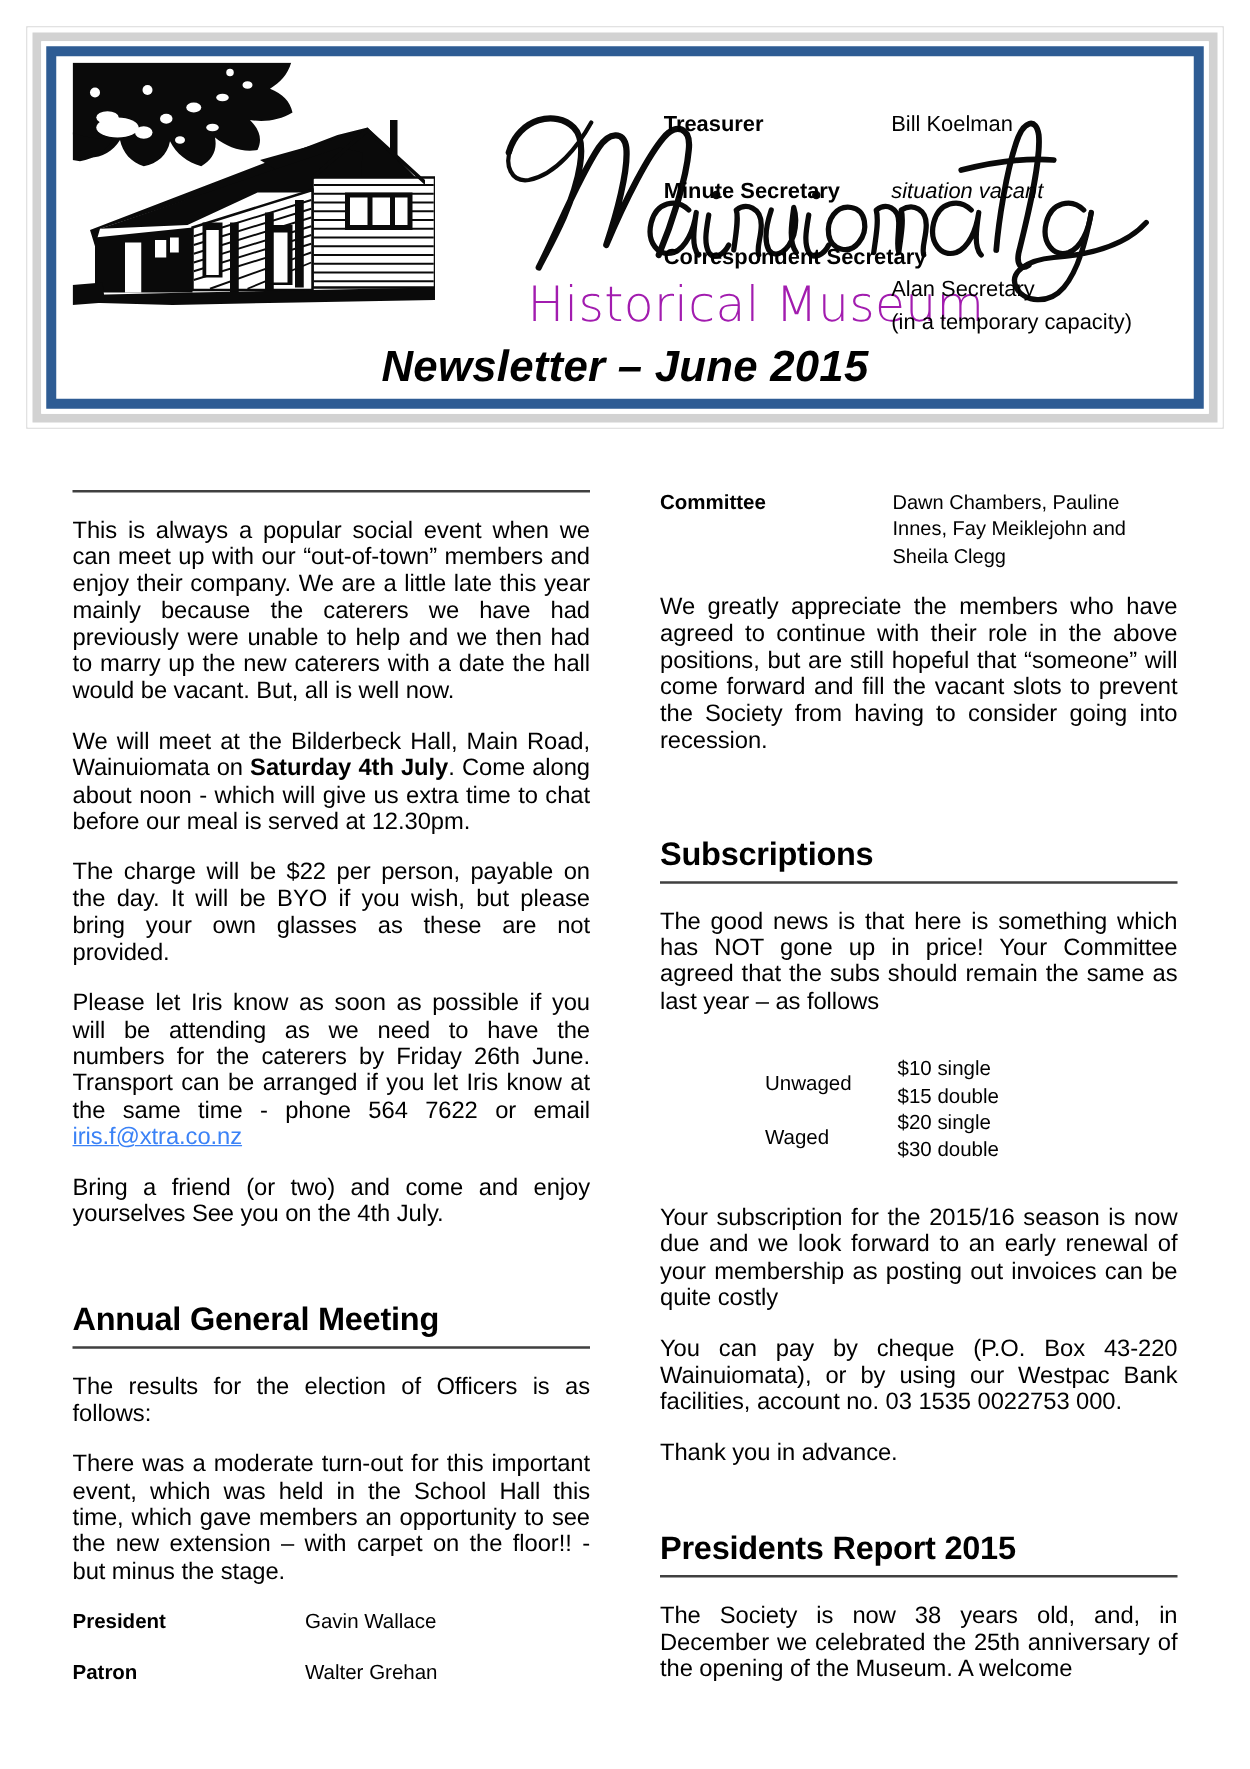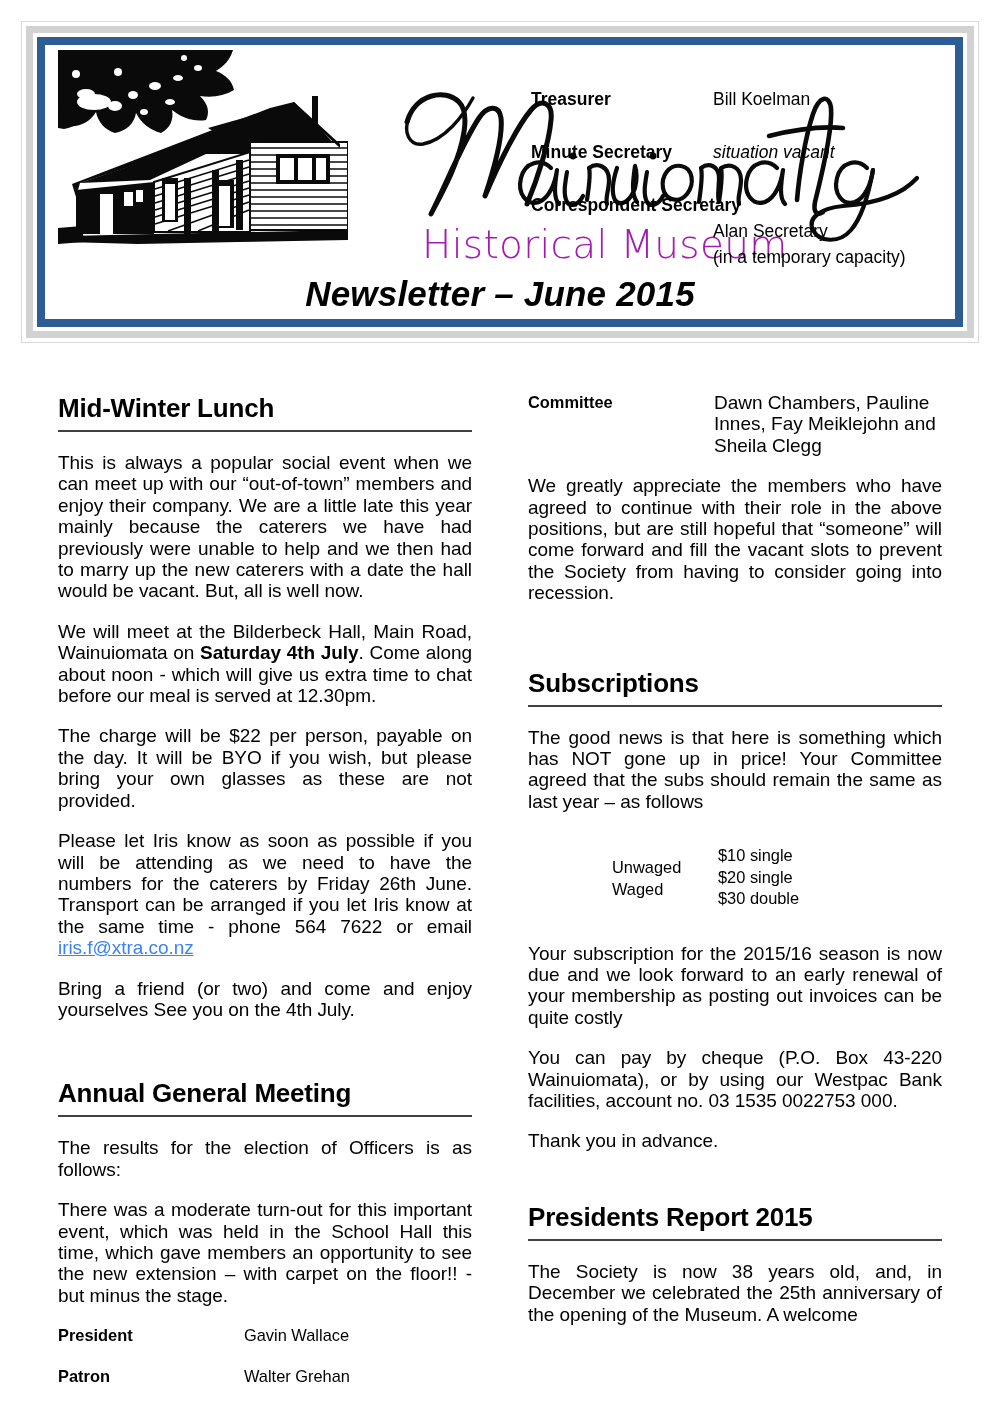--- a/index.html
+++ b/index.html
@@ -203,21 +203,21 @@
     margin-bottom: 19px;
   }
   .comm-block .nm {
     position: absolute; left: 0; top: 0;
     font-weight: bold;
     font-size: 16.4px;
     line-height: 21.4px;
   }
   .comm-block .pp {
     margin-left: 186px;
-    font-size: 19px;
+    font-size: 16px;
     line-height: 21.4px;
     width: 228px;
   }
 
   
   .rates {
     margin: 0 0 19px 0;
     padding-left: 56px;
     font-size: 16.4px;
     line-height: 21.4px;
@@ -380,21 +380,20 @@
         <span class="sub" style="top:52px;">(in a temporary capacity)</span>
       </div>
     </div>
 
     <div class="newsletter-title">Newsletter – June 2015</div>
   </div>
 </div>
 
 <div class="col col-left">
 
-  <h2 class="section">Mid-Winter Lunch</h2>
   <div class="rule"></div>
 
   <p class="body">This is always a popular social event when we can meet up with our “out-of-town” members and enjoy their company.    We are a little late this year mainly because the caterers we have had previously were unable to help and we then had to marry up the new caterers with a date the hall would be vacant.   But, all is well now.</p>
 
   <p class="body"><span>We will meet at the Bilderbeck Hall, Main Road, Wainuiomata on </span><b>Saturday 4th July</b><span>.  Come along about noon - which will give us extra time to chat before our meal is served at 12.30pm.</span></p>
 
   <p class="body">The charge will be $22 per person, payable on the day.   It will be BYO if you wish, but please bring your own glasses as these are not provided.</p>
 
   <p class="body"><span>Please let Iris know as soon as possible if you will be attending as we need to have the numbers for the caterers by Friday 26th June.  Transport can be arranged if you let Iris know at the same time - phone 564 7622 or email </span><a class="mail" href="#">iris.f@xtra.co.nz</a></p>
 
@@ -437,20 +436,24 @@
   <p class="body">The good news is that here is something which has NOT gone up in price!   Your Committee agreed that the subs should remain the same as last year – as follows</p>
 
   <div class="spacer-sm"></div>
 
   <div class="rates">
     <div class="rate-row">
       <span class="lbl">Unwaged</span>
       <span class="amt">$10 single</span>
     </div>
     <div class="rate-row">
+      <span class="lbl"></span>
+      <span class="amt">$15 double</span>
+    </div>
+    <div class="rate-row">
       <span class="lbl">Waged</span>
       <span class="amt">$20 single</span>
     </div>
     <div class="rate-row">
       <span class="lbl"></span>
       <span class="amt">$30 double</span>
     </div>
   </div>
 
   <div class="spacer-sm"></div>

